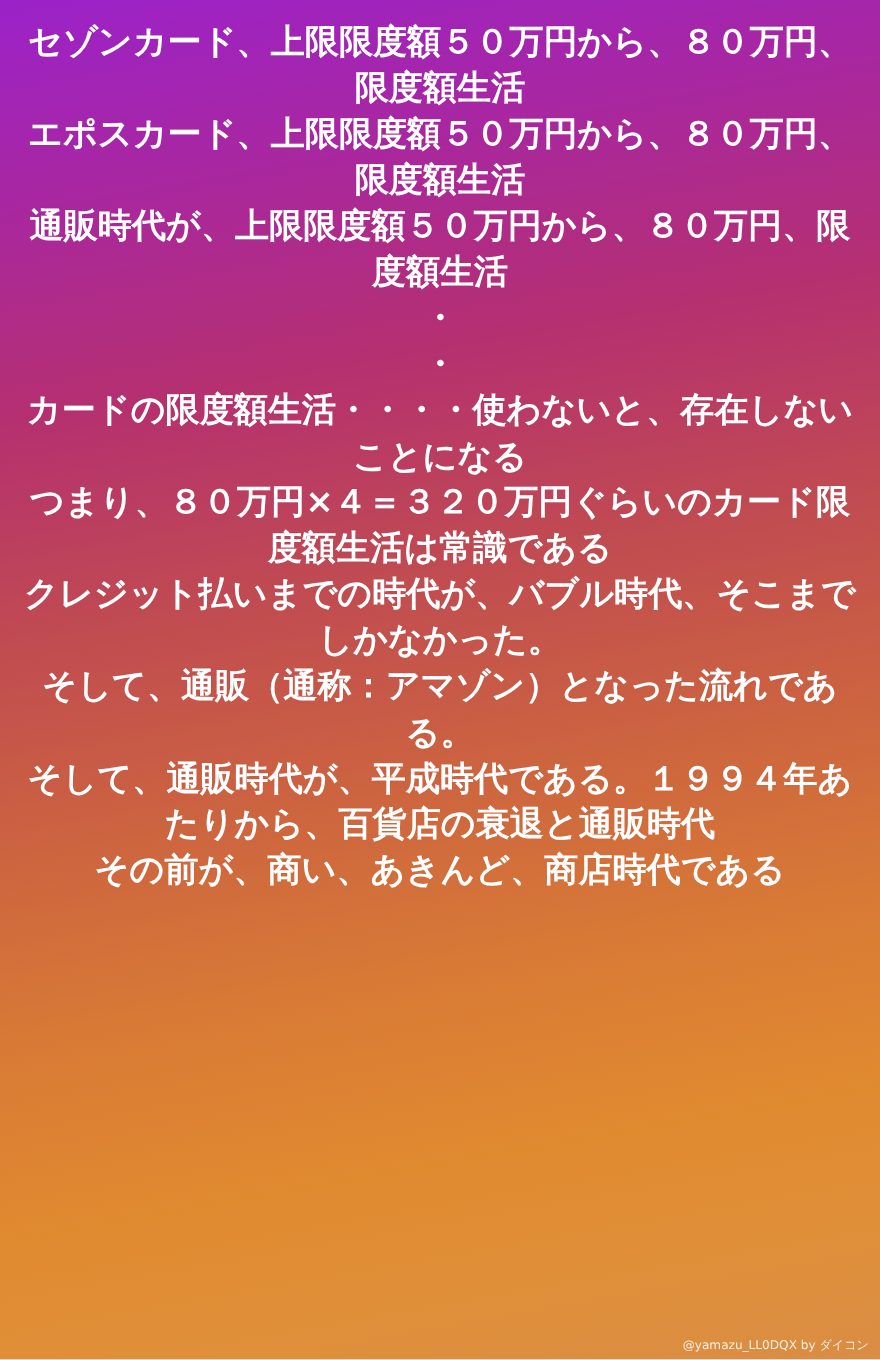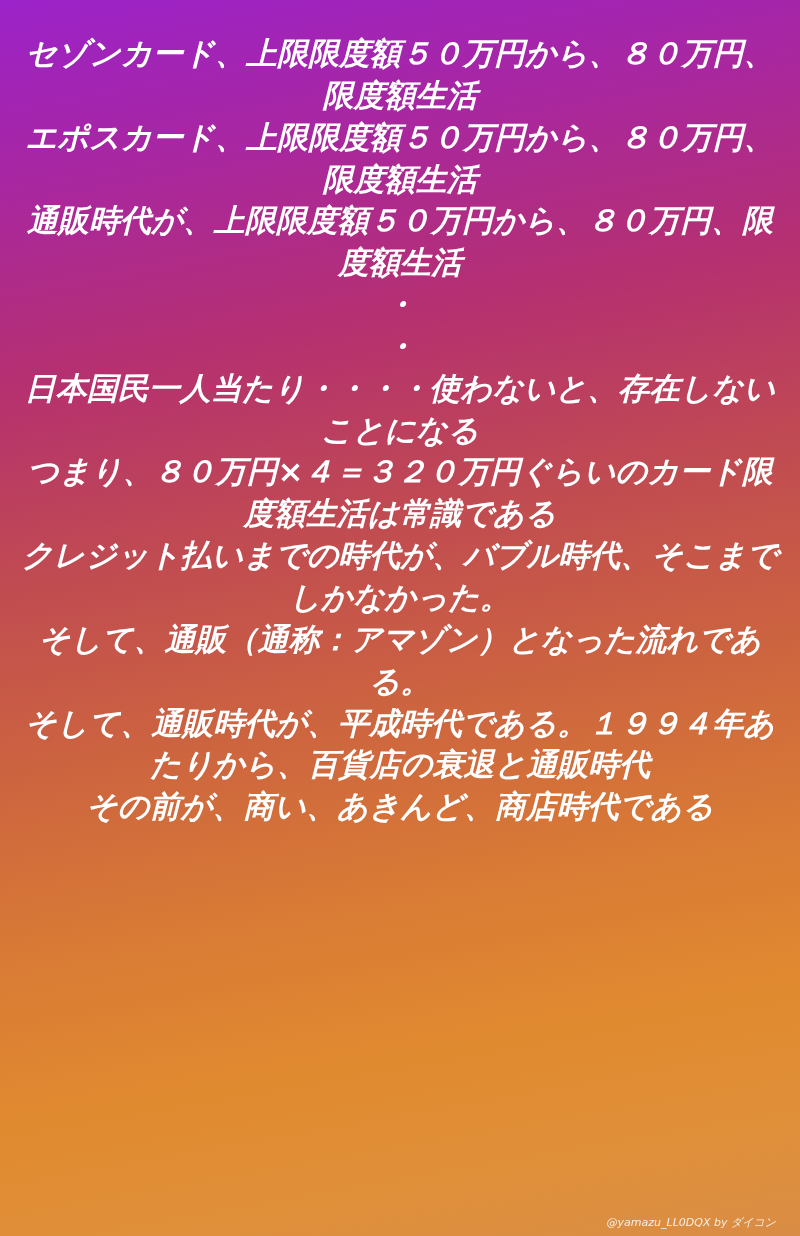--- a/index.html
+++ b/index.html
@@ -21,25 +21,24 @@
       linear-gradient(170deg,
         #9b22c9 0%,
         #a9279f 14%,
         #b53070 28%,
         #c04a52 42%,
         #cc6340 56%,
         #d97b35 70%,
         #e08a30 82%,
         #e0903a 92%,
         #d98c45 100%);
-    padding: 33px 20px 0 20px;
+    padding: 18px 20px 0 20px;
     display: flex;
     flex-direction: column;
     align-items: flex-start;
-    font-style: italic;
   }
   #text-block {
     display: flex;
     flex-direction: column;
     align-items: stretch;
   }
   .line {
     color: #ffffff;
     font-size: 31px;
     line-height: 1.35;
@@ -51,42 +50,42 @@
   }
   .dot {
     color: #ffffff;
     font-size: 31px;
     line-height: 1.35;
     text-align: center;
     font-weight: 700;
   }
   #credit {
     position: absolute;
-    right: 24px;
+    right: 10px;
     bottom: 6px;
     color: rgba(255,255,255,0.85);
     font-size: 11px;
     font-weight: 400;
     letter-spacing: 0px;
     text-align: right;
     margin-left: 35px;
   }
 </style>
 </head>
 <body>
 
 <div id="card">
 
   <div id="text-block">
     <div class="line">セゾンカード、上限限度額５０万円から、８０万円、限度額生活</div>
     <div class="line">エポスカード、上限限度額５０万円から、８０万円、限度額生活</div>
     <div class="line">通販時代が、上限限度額５０万円から、８０万円、限度額生活</div>
     <div class="dot">・</div>
     <div class="dot">・</div>
-    <div class="line">日本国民一人当たり・・・・使わないと、存在しないことになる</div>
+    <div class="line">カードの限度額生活・・・・使わないと、存在しないことになる</div>
     <div class="line">つまり、８０万円×４＝３２０万円ぐらいのカード限度額生活は常識である</div>
     <div class="line">クレジット払いまでの時代が、バブル時代、そこまでしかなかった。</div>
     <div class="line">そして、通販（通称：アマゾン）となった流れである。</div>
     <div class="line">そして、通販時代が、平成時代である。１９９４年あたりから、百貨店の衰退と通販時代</div>
     <div class="line">その前が、商い、あきんど、商店時代である</div>
   </div>
 
   <div id="credit">@yamazu_LL0DQX by ダイコン</div>
 
 </div>

